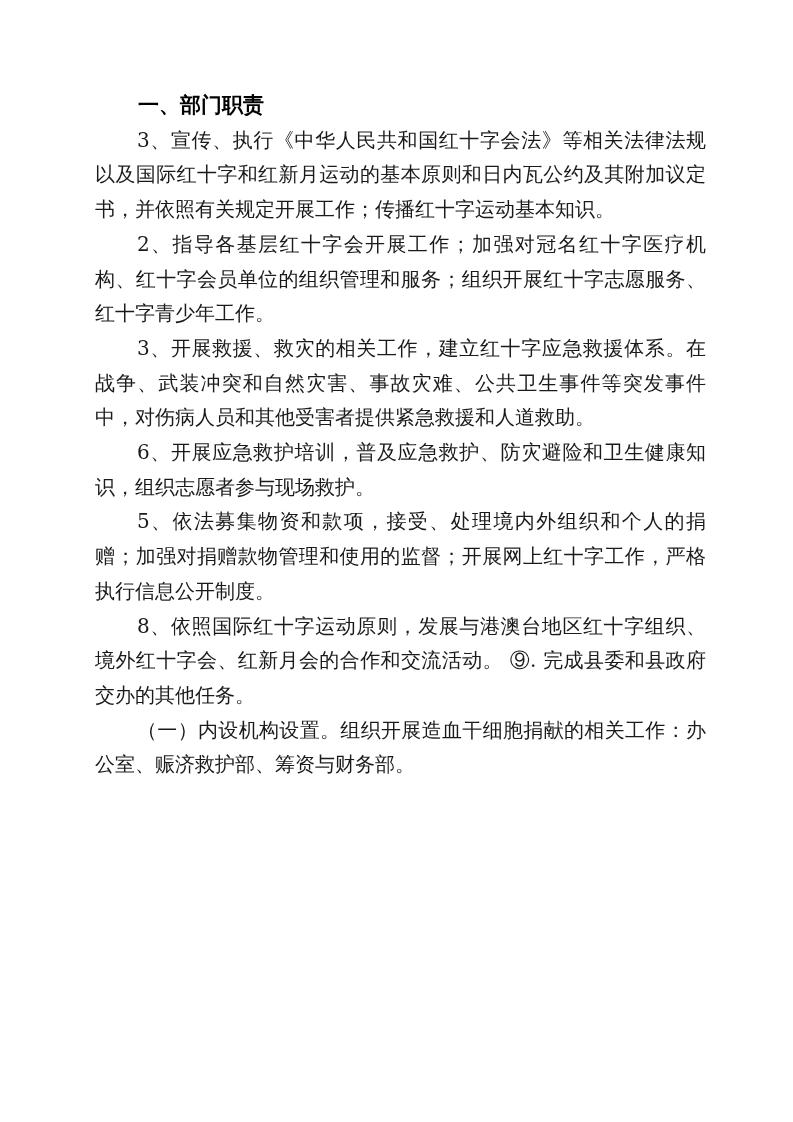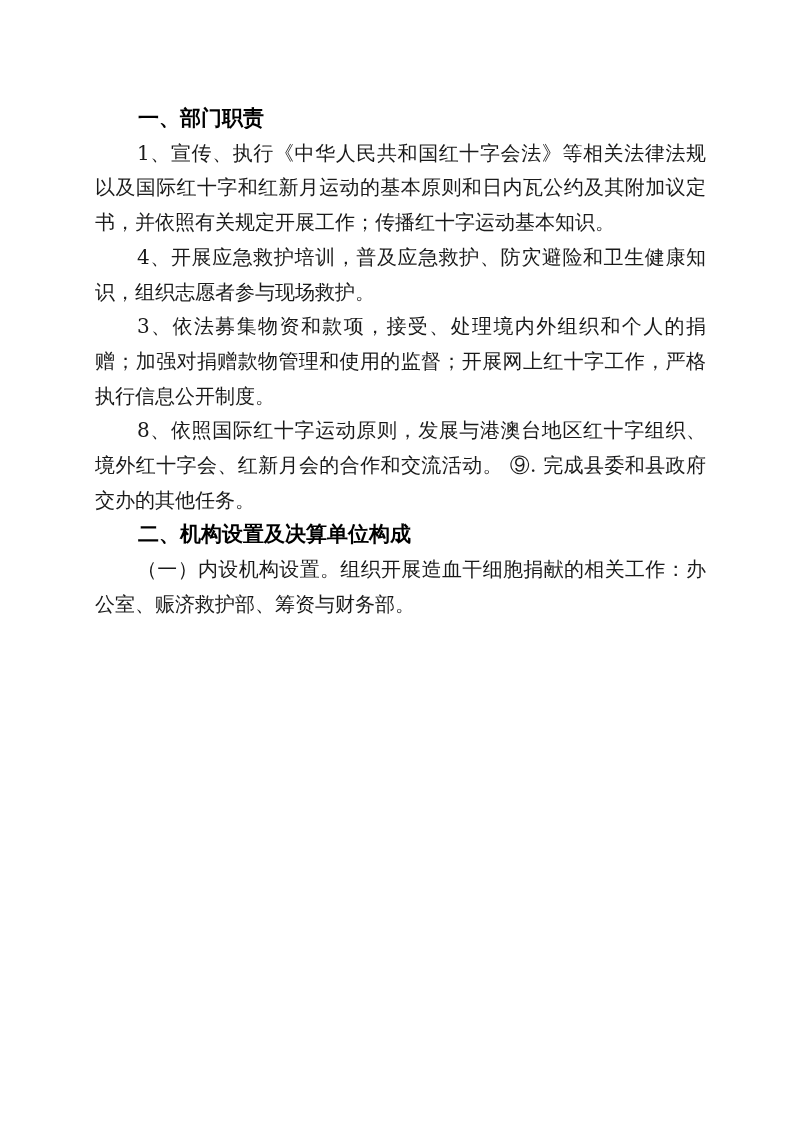--- a/index.html
+++ b/index.html
@@ -12,21 +12,21 @@
       width: 793px;
       height: 1122px;
       background: #ffffff;
       overflow: hidden;
       color: #1a1a1a;
       font-family: "DejaVu Serif", "Liberation Serif", serif;
     }
     .content {
       position: absolute;
       left: 95px;
-      top: 101px;
+      top: 88px;
       width: 611px;
       font-size: 20px;
       line-height: 34.7px;
       text-align: justify;
       text-align-last: left;
     }
     .para {
       margin: 0;
       text-indent: 2.1em;
       word-break: break-all;
@@ -39,20 +39,21 @@
       font-family: "DejaVu Sans", "Liberation Sans", sans-serif;
       color: #000000;
     }
   </style>
 </head>
 <body>
 
 <div class="page">
   <div class="content">
     <h2 class="heading">一、部门职责</h2>
-    <p class="para">1、宣传、执行《中华人民共和国红十字会法》等相关法律法规以及国际红十字和红新月运动的基本原则和日内瓦公约及其附加议定书，并依照有关规定开展工作；传播红十字运动基本知识。</p>
-    <p class="para">4、开展应急救护培训，普及应急救护、防灾避险和卫生健康知识，组织志愿者参与现场救护。</p>
-    <p class="para">3、依法募集物资和款项，接受、处理境内外组织和个人的捐赠；加强对捐赠款物管理和使用的监督；开展网上红十字工作，严格执行信息公开制度。</p>
+    <p class="para">3、宣传、执行《中华人民共和国红十字会法》等相关法律法规以及国际红十字和红新月运动的基本原则和日内瓦公约及其附加议定书，并依照有关规定开展工作；传播红十字运动基本知识。</p>
+    <p class="para">2、指导各基层红十字会开展工作；加强对冠名红十字医疗机构、红十字会员单位的组织管理和服务；组织开展红十字志愿服务、红十字青少年工作。</p>
+    <p class="para">3、开展救援、救灾的相关工作，建立红十字应急救援体系。在战争、武装冲突和自然灾害、事故灾难、公共卫生事件等突发事件中，对伤病人员和其他受害者提供紧急救援和人道救助。</p>
+    <p class="para">6、开展应急救护培训，普及应急救护、防灾避险和卫生健康知识，组织志愿者参与现场救护。</p>
+    <p class="para">5、依法募集物资和款项，接受、处理境内外组织和个人的捐赠；加强对捐赠款物管理和使用的监督；开展网上红十字工作，严格执行信息公开制度。</p>
     <p class="para">8、依照国际红十字运动原则，发展与港澳台地区红十字组织、境外红十字会、红新月会的合作和交流活动。 ⑨. 完成县委和县政府交办的其他任务。</p>
-    <h2 class="heading">二、机构设置及决算单位构成</h2>
     <p class="para">（一）内设机构设置。组织开展造血干细胞捐献的相关工作：办公室、赈济救护部、筹资与财务部。</p>
   </div>
 </div>
 
 </body></html>

